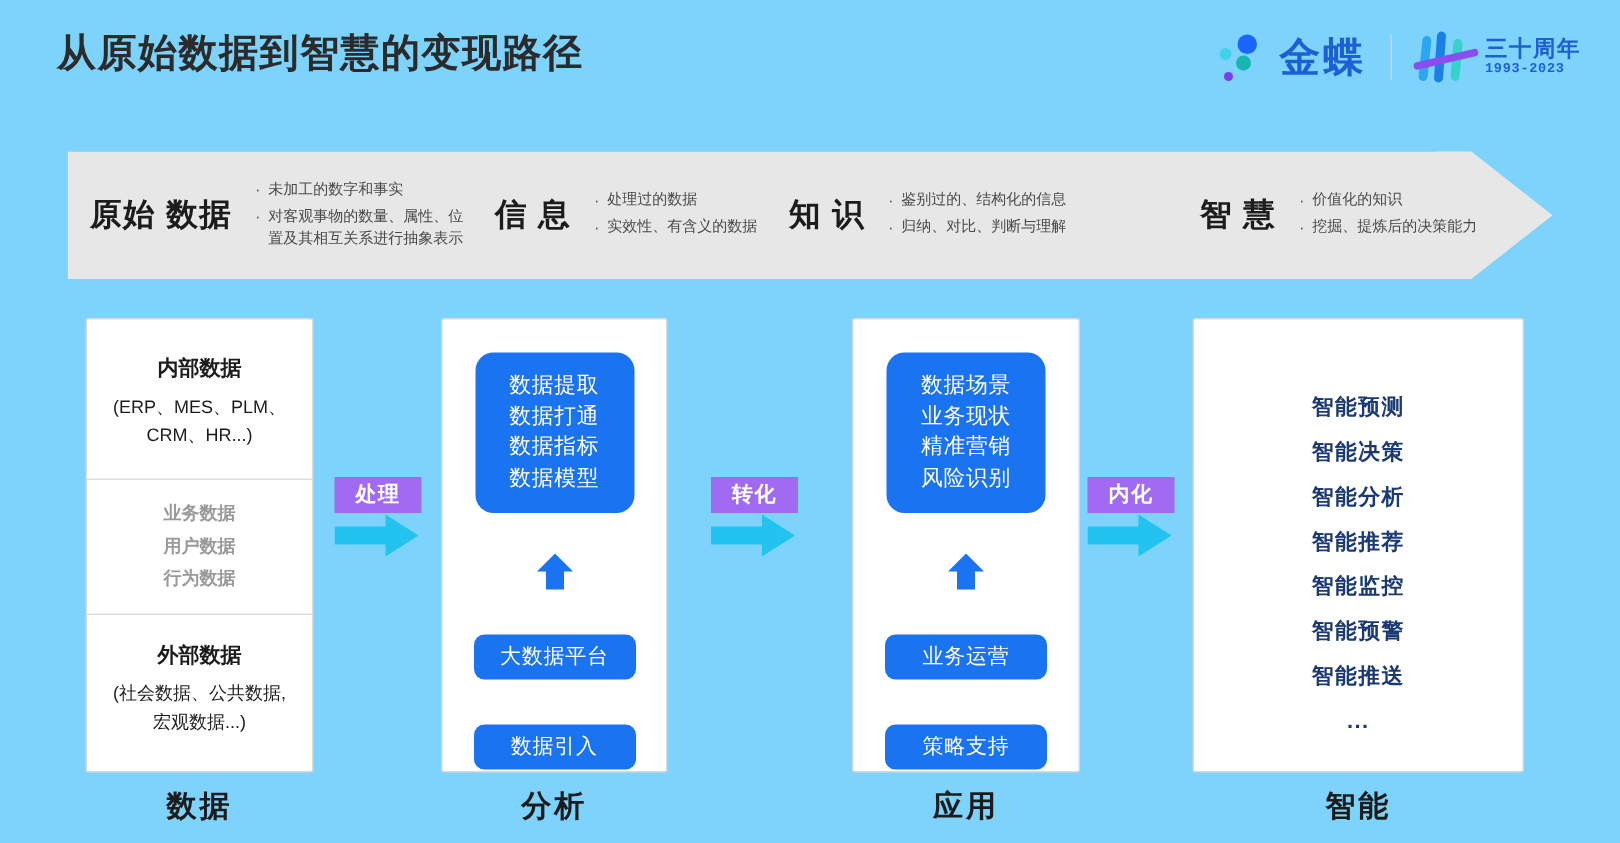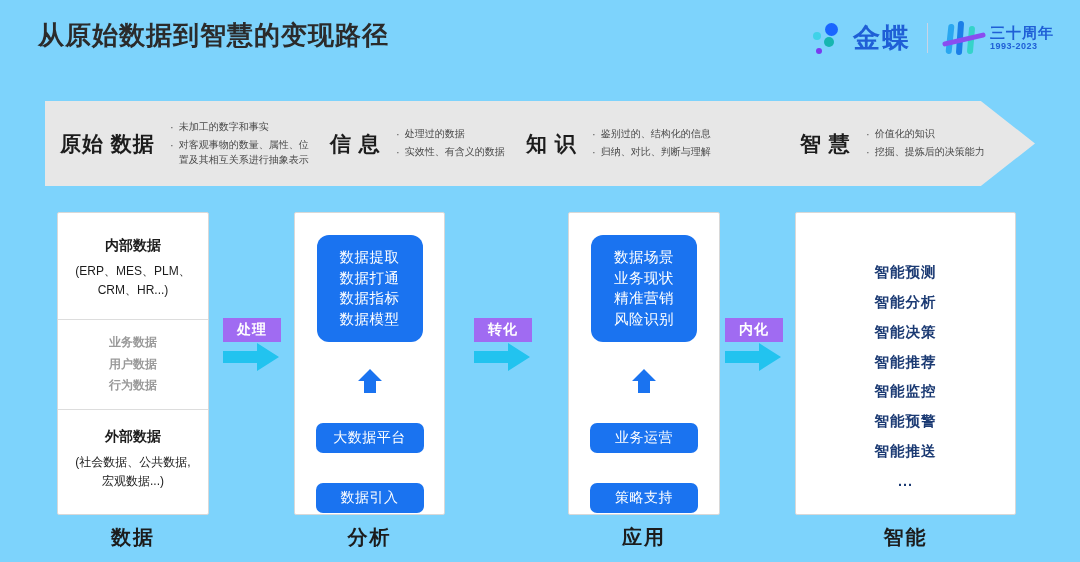--- a/index.html
+++ b/index.html
@@ -30,21 +30,21 @@
   .brand-sep { width: 1px; height: 30px; background: #c9d4e6; margin: 0 6px; }
   .anniv { display: flex; align-items: center; gap: 6px; }
   .anniv-mark { position: relative; width: 40px; height: 38px; }
   .anniv-mark span { position: absolute; border-radius: 3px; display: block; }
   .am1 { width: 6px; height: 30px; background: #2aa7f0; left: 3px;  top: 5px;  transform: rotate(6deg); }
   .am2 { width: 6px; height: 34px; background: #1b7fe8; left: 13px; top: 2px;  transform: rotate(4deg); }
   .am3 { width: 6px; height: 28px; background: #35d3c9; left: 24px; top: 7px;  transform: rotate(5deg); }
   .am4 { width: 44px; height: 5px; background: #8a4df0; left: -2px; top: 18px; transform: rotate(-13deg); border-radius: 3px; }
   .anniv-text { line-height: 1.15; }
   .anniv-cn { font-size: 15px; font-weight: bold; color: #1f5fd6; letter-spacing: 1px; }
-  .anniv-yr { font-size: 9px; font-weight: bold; color: #1f5fd6; letter-spacing: 0.5px; }
+  .anniv-yr { font-size: 9px; font-weight: bold; color: #1f5fd6; letter-spacing: 0.5px; font-family: Liberation Mono, monospace; }
 
   
   .band {
     position: absolute; left: 45px; top: 101px; width: 990px; height: 85px;
     background: #e7e7e7;
     clip-path: polygon(0 0, 913px 0, 913px -18px, 990px 42.5px, 913px 103px, 913px 85px, 0 85px);
   }
   .band-inner { position: absolute; inset: 0; }
   .stage { position: absolute; top: 0; height: 85px; display: flex; align-items: center; }
   .stage-name {
@@ -273,22 +273,22 @@
       </svg>
     </span>
     <div class="pill pill-1">业务运营</div>
     <div class="pill pill-2">策略支持</div>
   </div>
   <div class="foot-label f3">应用</div>
 
   <div class="col col-4">
     <div class="c4-list">
       <div>智能预测</div>
+      <div>智能决策</div>
       <div>智能分析</div>
-      <div>智能决策</div>
       <div>智能推荐</div>
       <div>智能监控</div>
       <div>智能预警</div>
       <div>智能推送</div>
       <div class="c4-ellipsis">...</div>
     </div>
   </div>
   <div class="foot-label f4">智能</div>
 
   <div class="conn conn-1">

